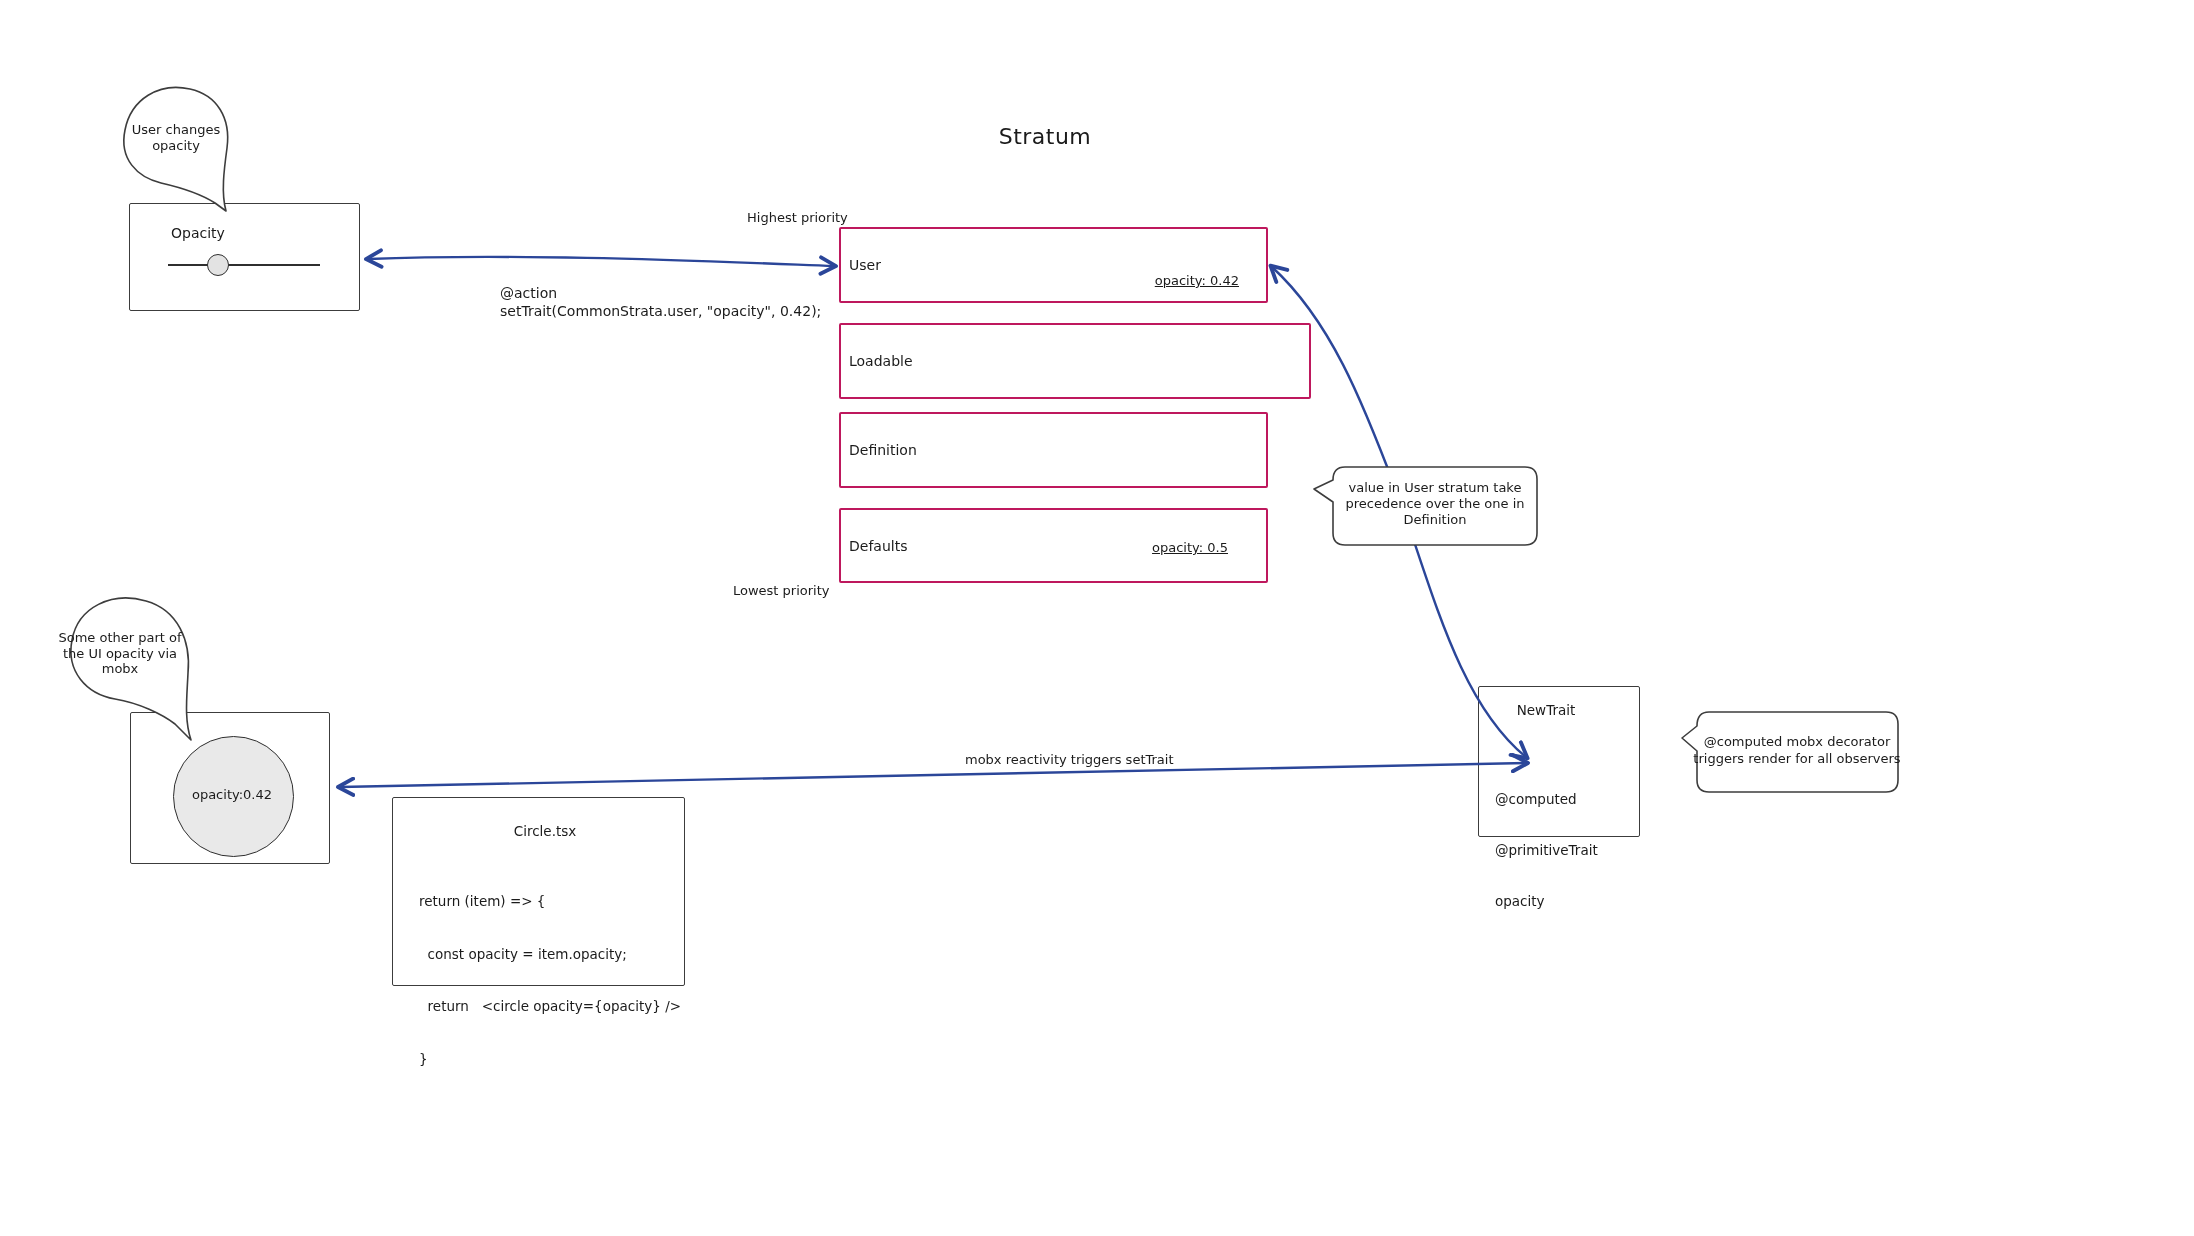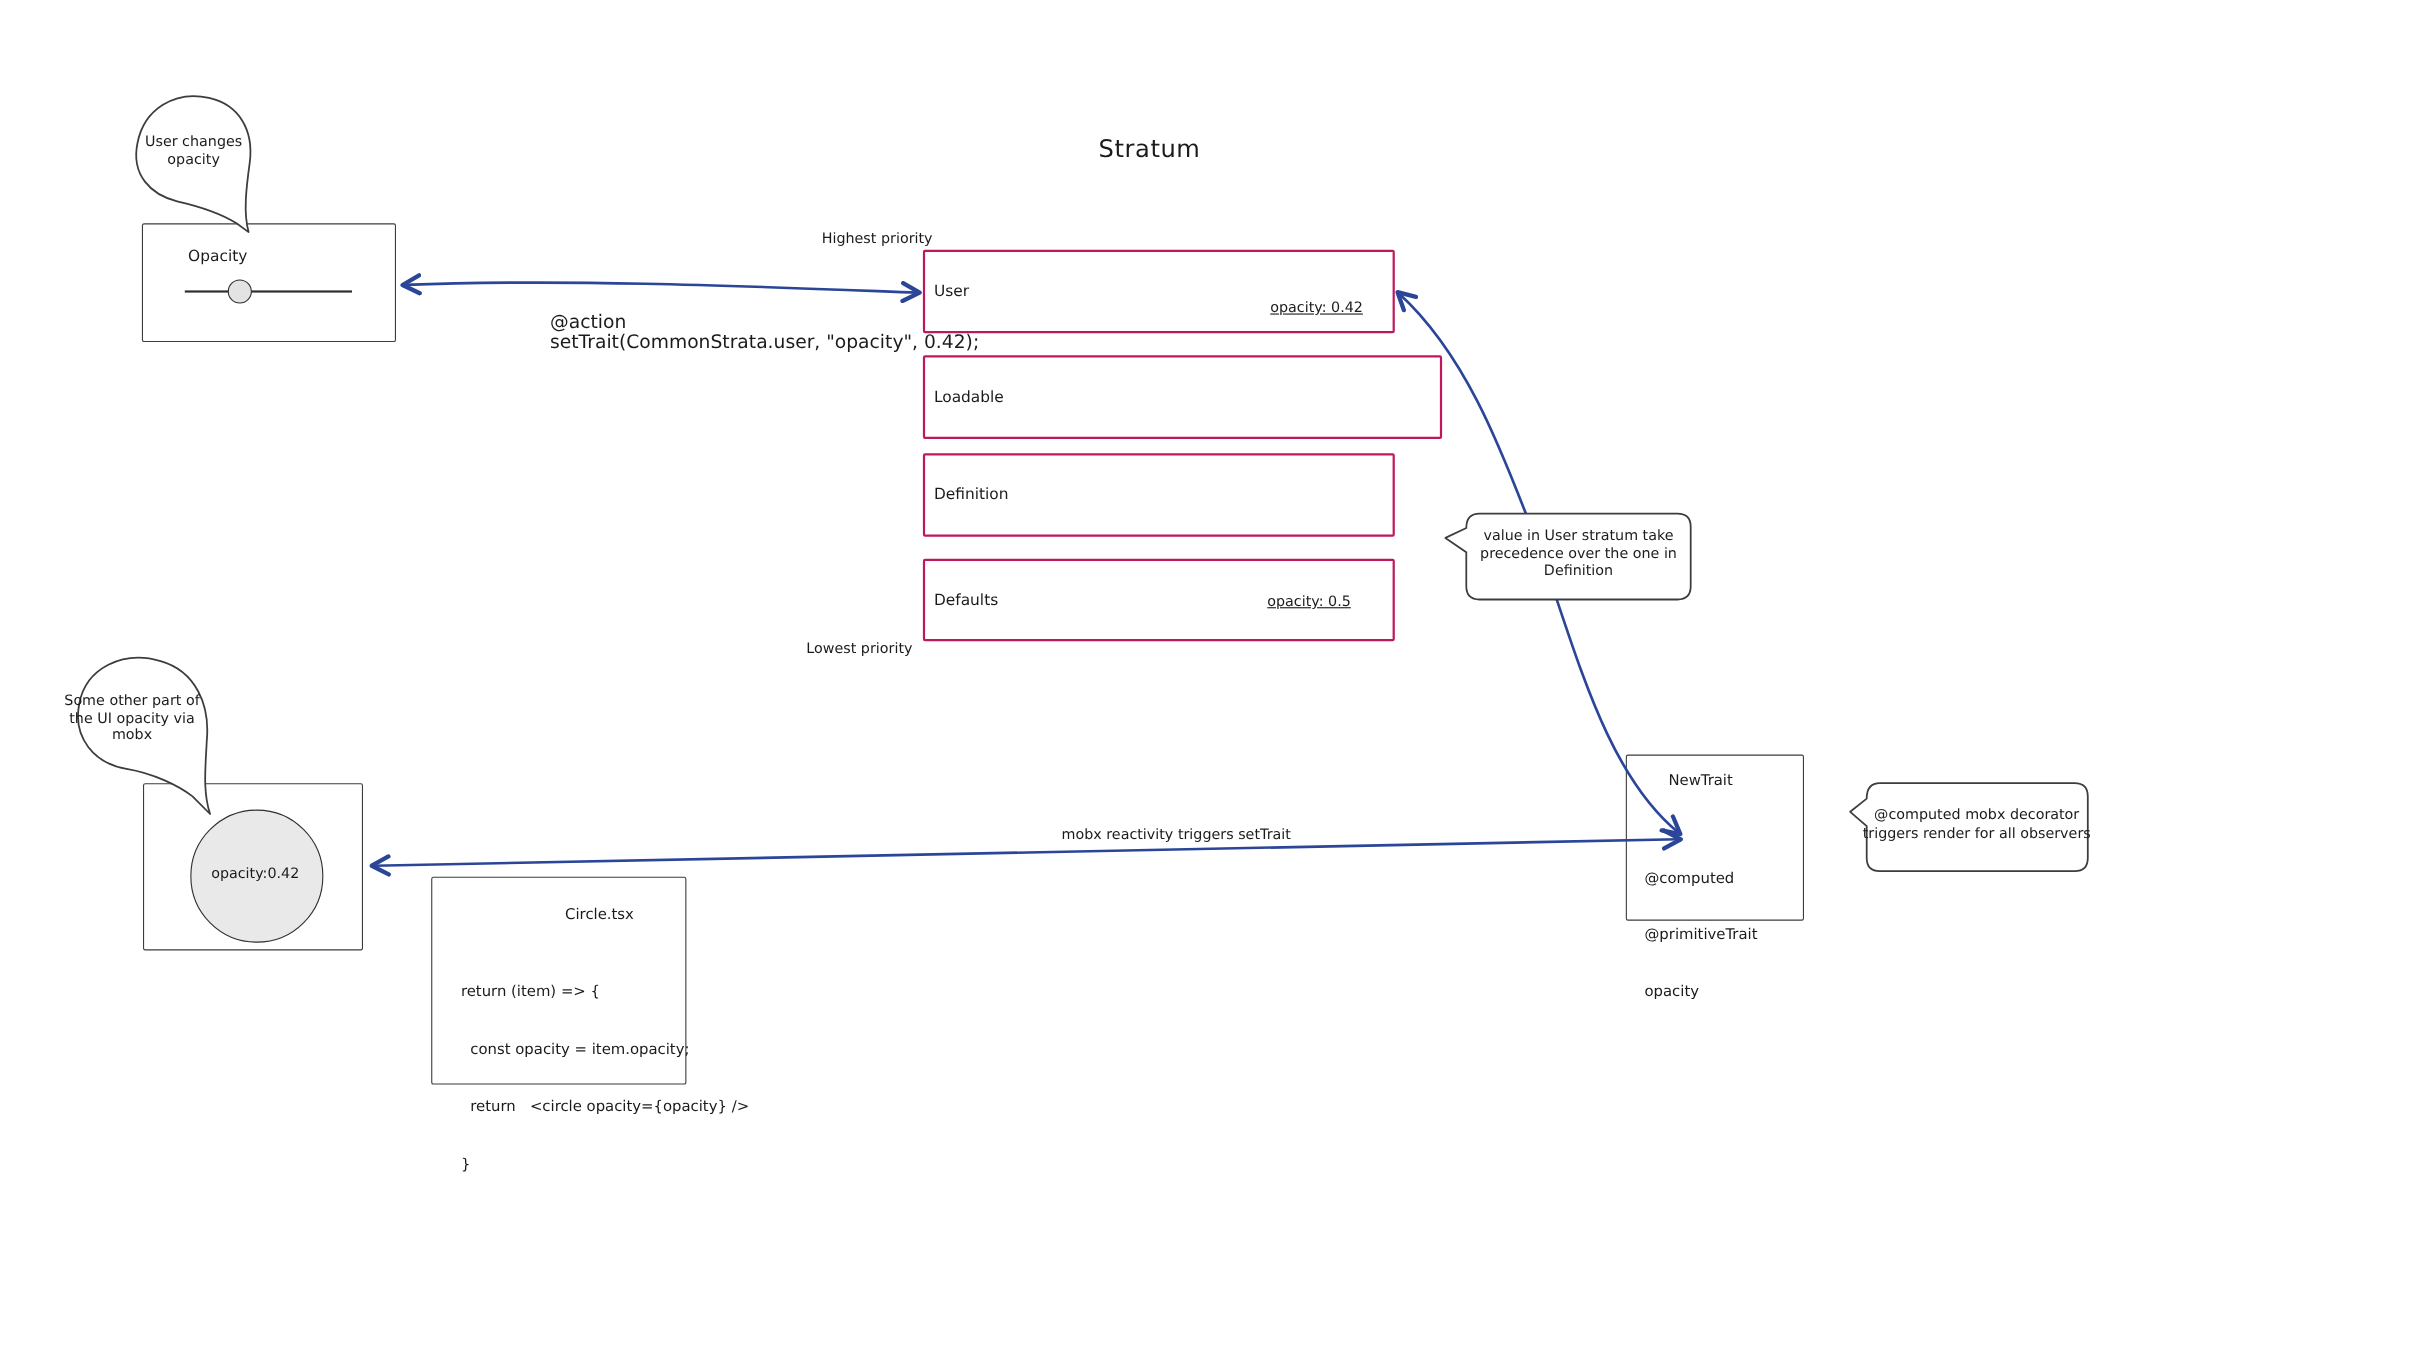--- a/index.html
+++ b/index.html
@@ -31,21 +31,21 @@
 <div class="canvas">
 
   <div class="abs diagram-title txt-layer" style="left:1045px; top:124px;">Stratum</div>
 
   <div class="box box-thin" style="left:129px; top:203px; width:231px; height:108px;">
     <div class="abs box-label" style="left:41px; top:21px;">Opacity</div>
     <div class="track" style="left:38px; top:60px; width:152px;"></div>
     <div class="knob" style="left:77px; top:50px;"></div>
   </div>
 
-  <div class="abs txt-layer" style="left:500px; top:285px; font-size:17px; line-height:17.5px;">
+  <div class="abs txt-layer" style="left:500px; top:285px; font-size:14px; line-height:17.5px;">
     <div>@action</div>
     <div>setTrait(CommonStrata.user, "opacity", 0.42);</div>
   </div>
 
   <div class="abs small-label txt-layer" style="left:747px; top:210px;">Highest priority</div>
   <div class="abs small-label txt-layer" style="left:733px; top:583px;">Lowest priority</div>
 
   <div class="box" style="left:839px; top:227px; width:429px; height:76px;">
     <div class="stratum-label">User</div>
     <div class="stratum-value value-user">opacity: 0.42</div>
@@ -68,21 +68,21 @@
       <div>@primitiveTrait</div>
       <div>opacity</div>
     </div>
   </div>
 
   <div class="box box-thin" style="left:130px; top:712px; width:200px; height:152px;">
     <div class="ui-circle" style="left:42px; top:23px;"></div>
   </div>
   <div class="abs small-label txt-layer" style="left:232px; top:787px; transform:translateX(-50%);">opacity:0.42</div>
 
-  <div class="box box-thin" style="left:392px; top:797px; width:232px; height:189px;">
+  <div class="box box-thin" style="left:392px; top:797px; width:293px; height:189px;">
     <div class="abs centered" style="left:152px; top:25px; font-size:13.5px;">Circle.tsx</div>
     <div class="abs code-text" style="left:26px; top:60px;">
       <div>return (item) =&gt; {</div>
       <div>  const opacity = item.opacity;</div>
       <div>  return   &lt;circle opacity={opacity} /&gt;</div>
       <div>}</div>
     </div>
   </div>
 
   <div class="abs small-label txt-layer" style="left:965px; top:752px;">mobx reactivity triggers setTrait</div>

